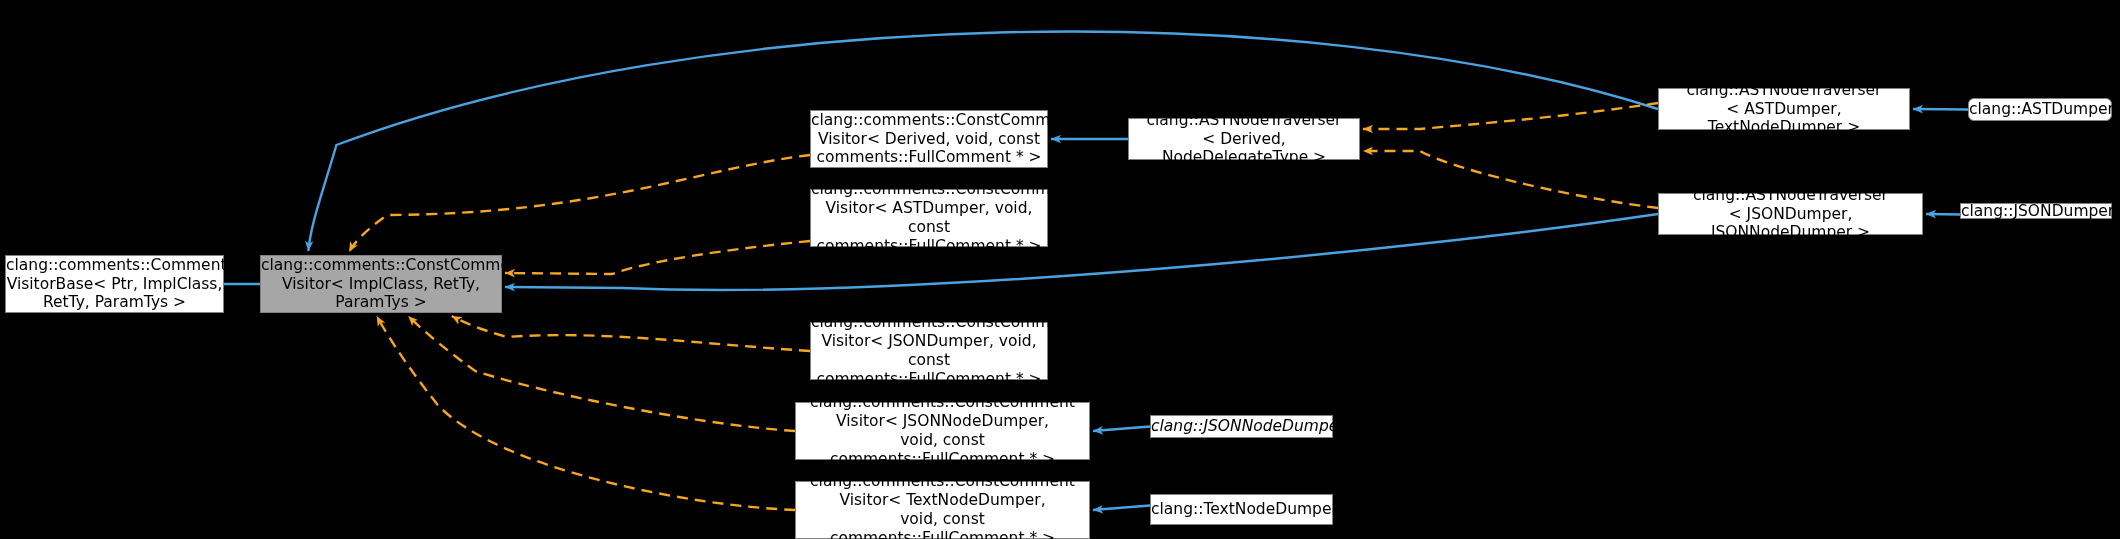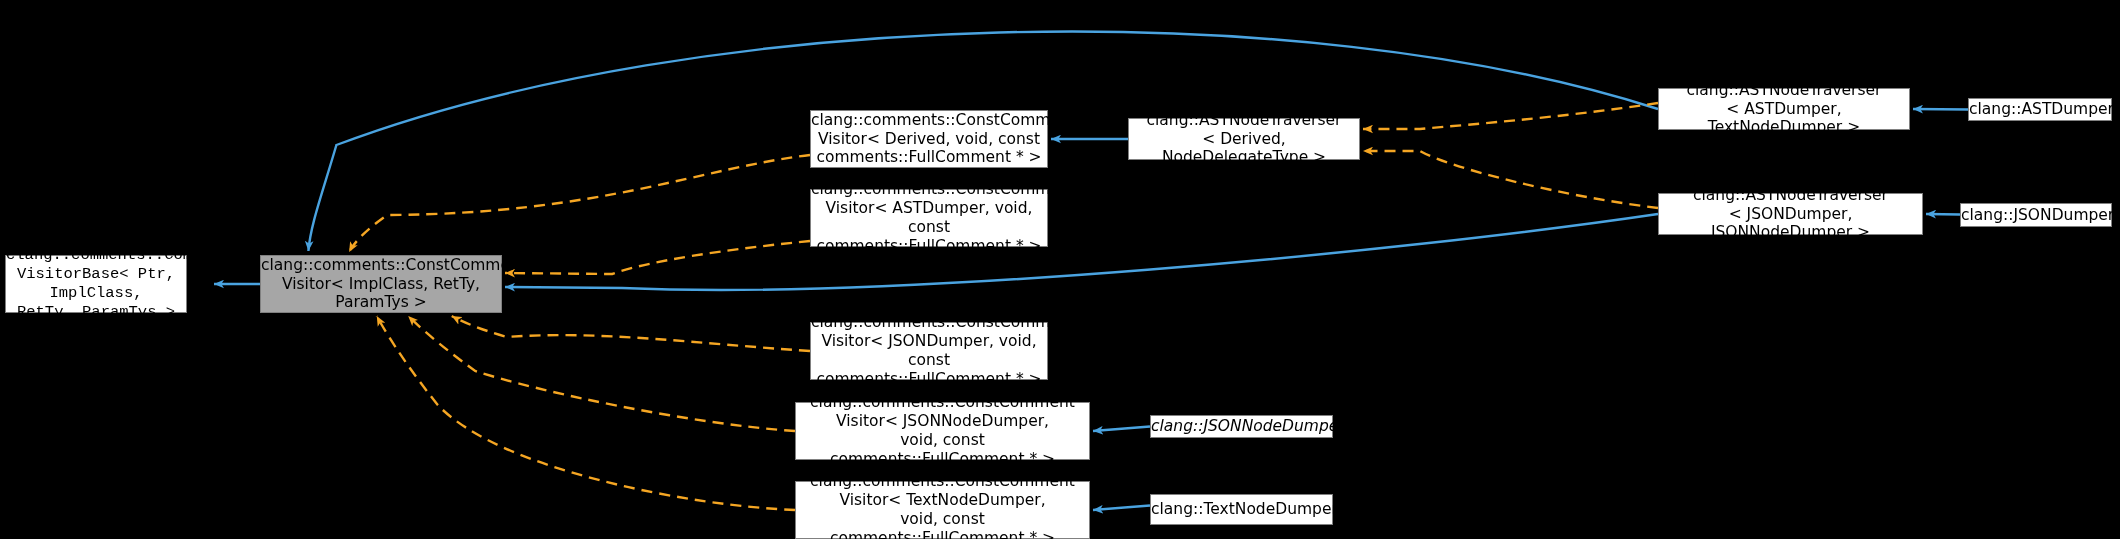--- a/index.html
+++ b/index.html
@@ -41,21 +41,21 @@
         <path d="M1658,103 C1560,118 1450,126 1420,129 L1363,129" stroke="#f5a623" stroke-dasharray="11,7" marker-end="url(#ah-orange)"></path>
         <path d="M1658,208 C1560,196 1450,168 1420,151 L1363,151" stroke="#f5a623" stroke-dasharray="11,7" marker-end="url(#ah-orange)"></path>
         <path d="M1968,109.5 L1913,109" stroke="#4aa3e0" marker-end="url(#ah-blue)"></path>
         <path d="M1960,214.5 L1926,214" stroke="#4aa3e0" marker-end="url(#ah-blue)"></path>
         <path d="M1150,426.5 L1093,431" stroke="#4aa3e0" marker-end="url(#ah-blue)"></path>
         <path d="M1150,505.5 L1093,510" stroke="#4aa3e0" marker-end="url(#ah-blue)"></path>
       </g>
   </svg>
 
   <div id="nodes-layer">
-      <div class="node s16" style="left: 5px; top: 255px; width: 182px; height: 58px; font-family: Liberation Mono, monospace;">
+      <div class="node s16" style="left: 5px; top: 255px; width: 219px; height: 58px;">
         <span class="lbl">clang::comments::Comment
 VisitorBase&lt; Ptr, ImplClass,
 RetTy, ParamTys &gt;</span>
       </div>
       <div class="node s16 filled" style="left: 260px; top: 255px; width: 242px; height: 58px;">
         <span class="lbl">clang::comments::ConstComment
 Visitor&lt; ImplClass, RetTy,
 ParamTys &gt;</span>
       </div>
       <div class="node s16" style="left: 810px; top: 110px; width: 238px; height: 58px;">
@@ -88,24 +88,24 @@
 &lt; Derived, NodeDelegateType &gt;</span>
       </div>
       <div class="node s16" style="left: 1658px; top: 88px; width: 252px; height: 42px;">
         <span class="lbl">clang::ASTNodeTraverser
 &lt; ASTDumper, TextNodeDumper &gt;</span>
       </div>
       <div class="node s16" style="left: 1658px; top: 193px; width: 265px; height: 42px;">
         <span class="lbl">clang::ASTNodeTraverser
 &lt; JSONDumper, JSONNodeDumper &gt;</span>
       </div>
-      <div class="node s16" style="left: 1968px; top: 98px; width: 144px; height: 23px;">
+      <div class="node s16" style="left: 1968px; top: 98px; width: 144px; height: 23px; border-radius: 6px;">
         <span class="lbl">clang::ASTDumper</span>
       </div>
-      <div class="node s16" style="left: 1960px; top: 203px; width: 152px; height: 24px;">
+      <div class="node s16" style="left: 1960px; top: 203px; width: 152px; height: 16px;">
         <span class="lbl">clang::JSONDumper</span>
       </div>
       <div class="node s16" style="left: 1150px; top: 415px; width: 183px; height: 23px; font-style: italic;">
         <span class="lbl">clang::JSONNodeDumper</span>
       </div>
       <div class="node s16" style="left: 1150px; top: 494px; width: 183px; height: 31px;">
         <span class="lbl">clang::TextNodeDumper</span>
       </div>
     </div>
 

